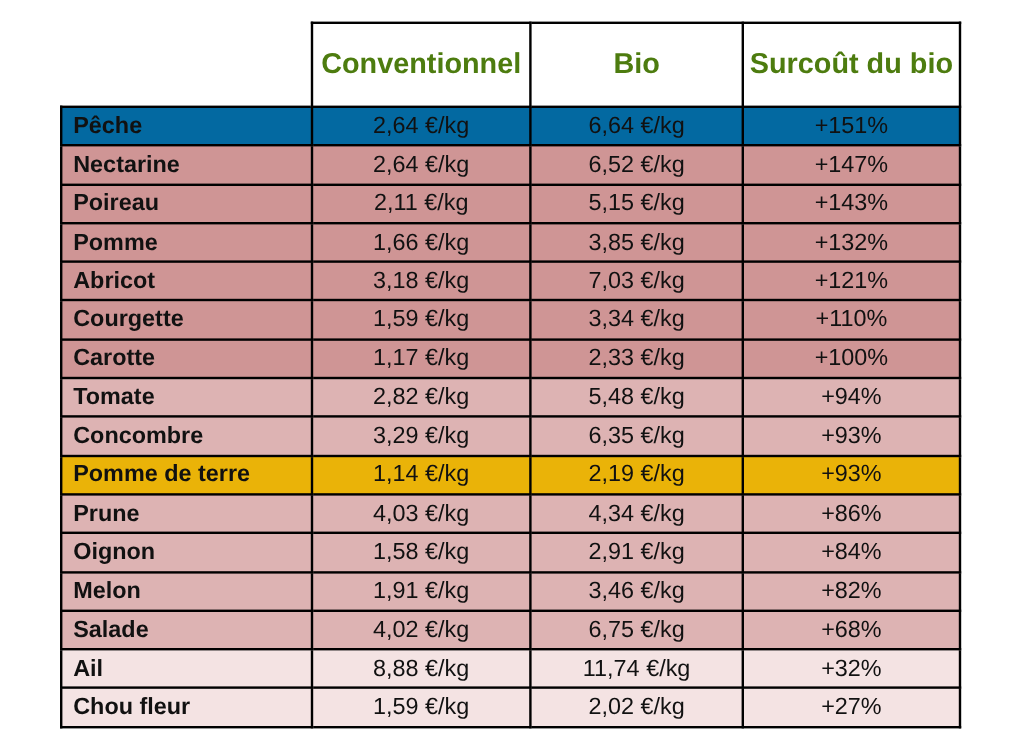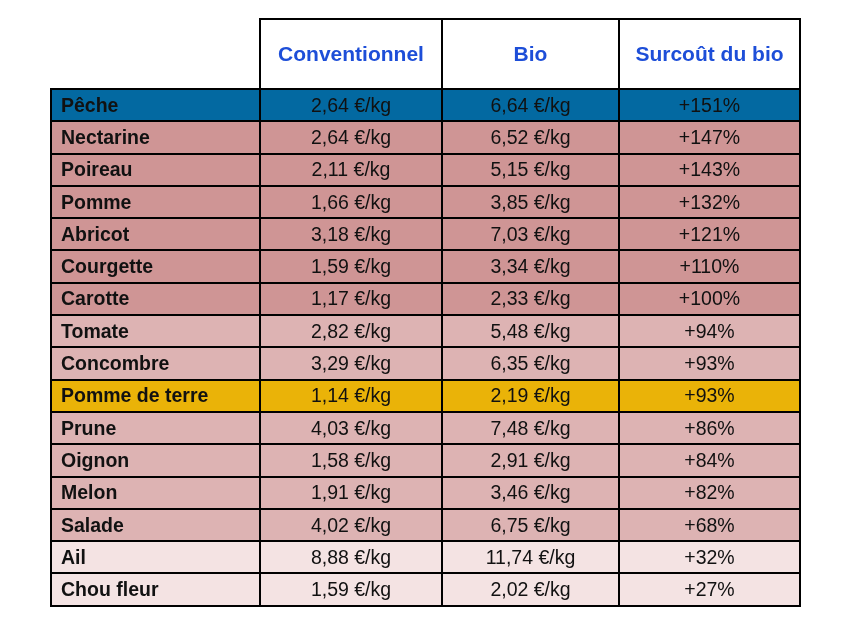--- a/index.html
+++ b/index.html
@@ -27,23 +27,23 @@
     top: 18px;
     width: 749px;
   }
   table.price-table col.c-label   { width: 209px; }
   table.price-table col.c-conv    { width: 182px; }
   table.price-table col.c-bio     { width: 177px; }
   table.price-table col.c-sur     { width: 181px; }
 
   
   thead th {
-    font-size: 21px;
+    font-size: 24px;
     font-weight: bold;
-    color: #1d4ed8;
+    color: #4d7c0f;
     text-align: center;
     vertical-align: middle;
     height: 70px;
     border: 2px solid #000000;
     background: #ffffff;
     padding: 0 4px;
     box-sizing: border-box;
   }
   thead th.corner {
     border: none;
@@ -150,21 +150,21 @@
         </tr>
         <tr style="background: #eab308;">
           <td class="label">Pomme de terre</td>
           <td class="num">1,14 €/kg</td>
           <td class="num">2,19 €/kg</td>
           <td class="pct">+93%</td>
         </tr>
         <tr style="background: rgb(221, 179, 179);">
           <td class="label">Prune</td>
           <td class="num">4,03 €/kg</td>
-          <td class="num">7,48 €/kg</td>
+          <td class="num">4,34 €/kg</td>
           <td class="pct">+86%</td>
         </tr>
         <tr style="background: rgb(221, 179, 179);">
           <td class="label">Oignon</td>
           <td class="num">1,58 €/kg</td>
           <td class="num">2,91 €/kg</td>
           <td class="pct">+84%</td>
         </tr>
         <tr style="background: rgb(221, 179, 179);">
           <td class="label">Melon</td>

